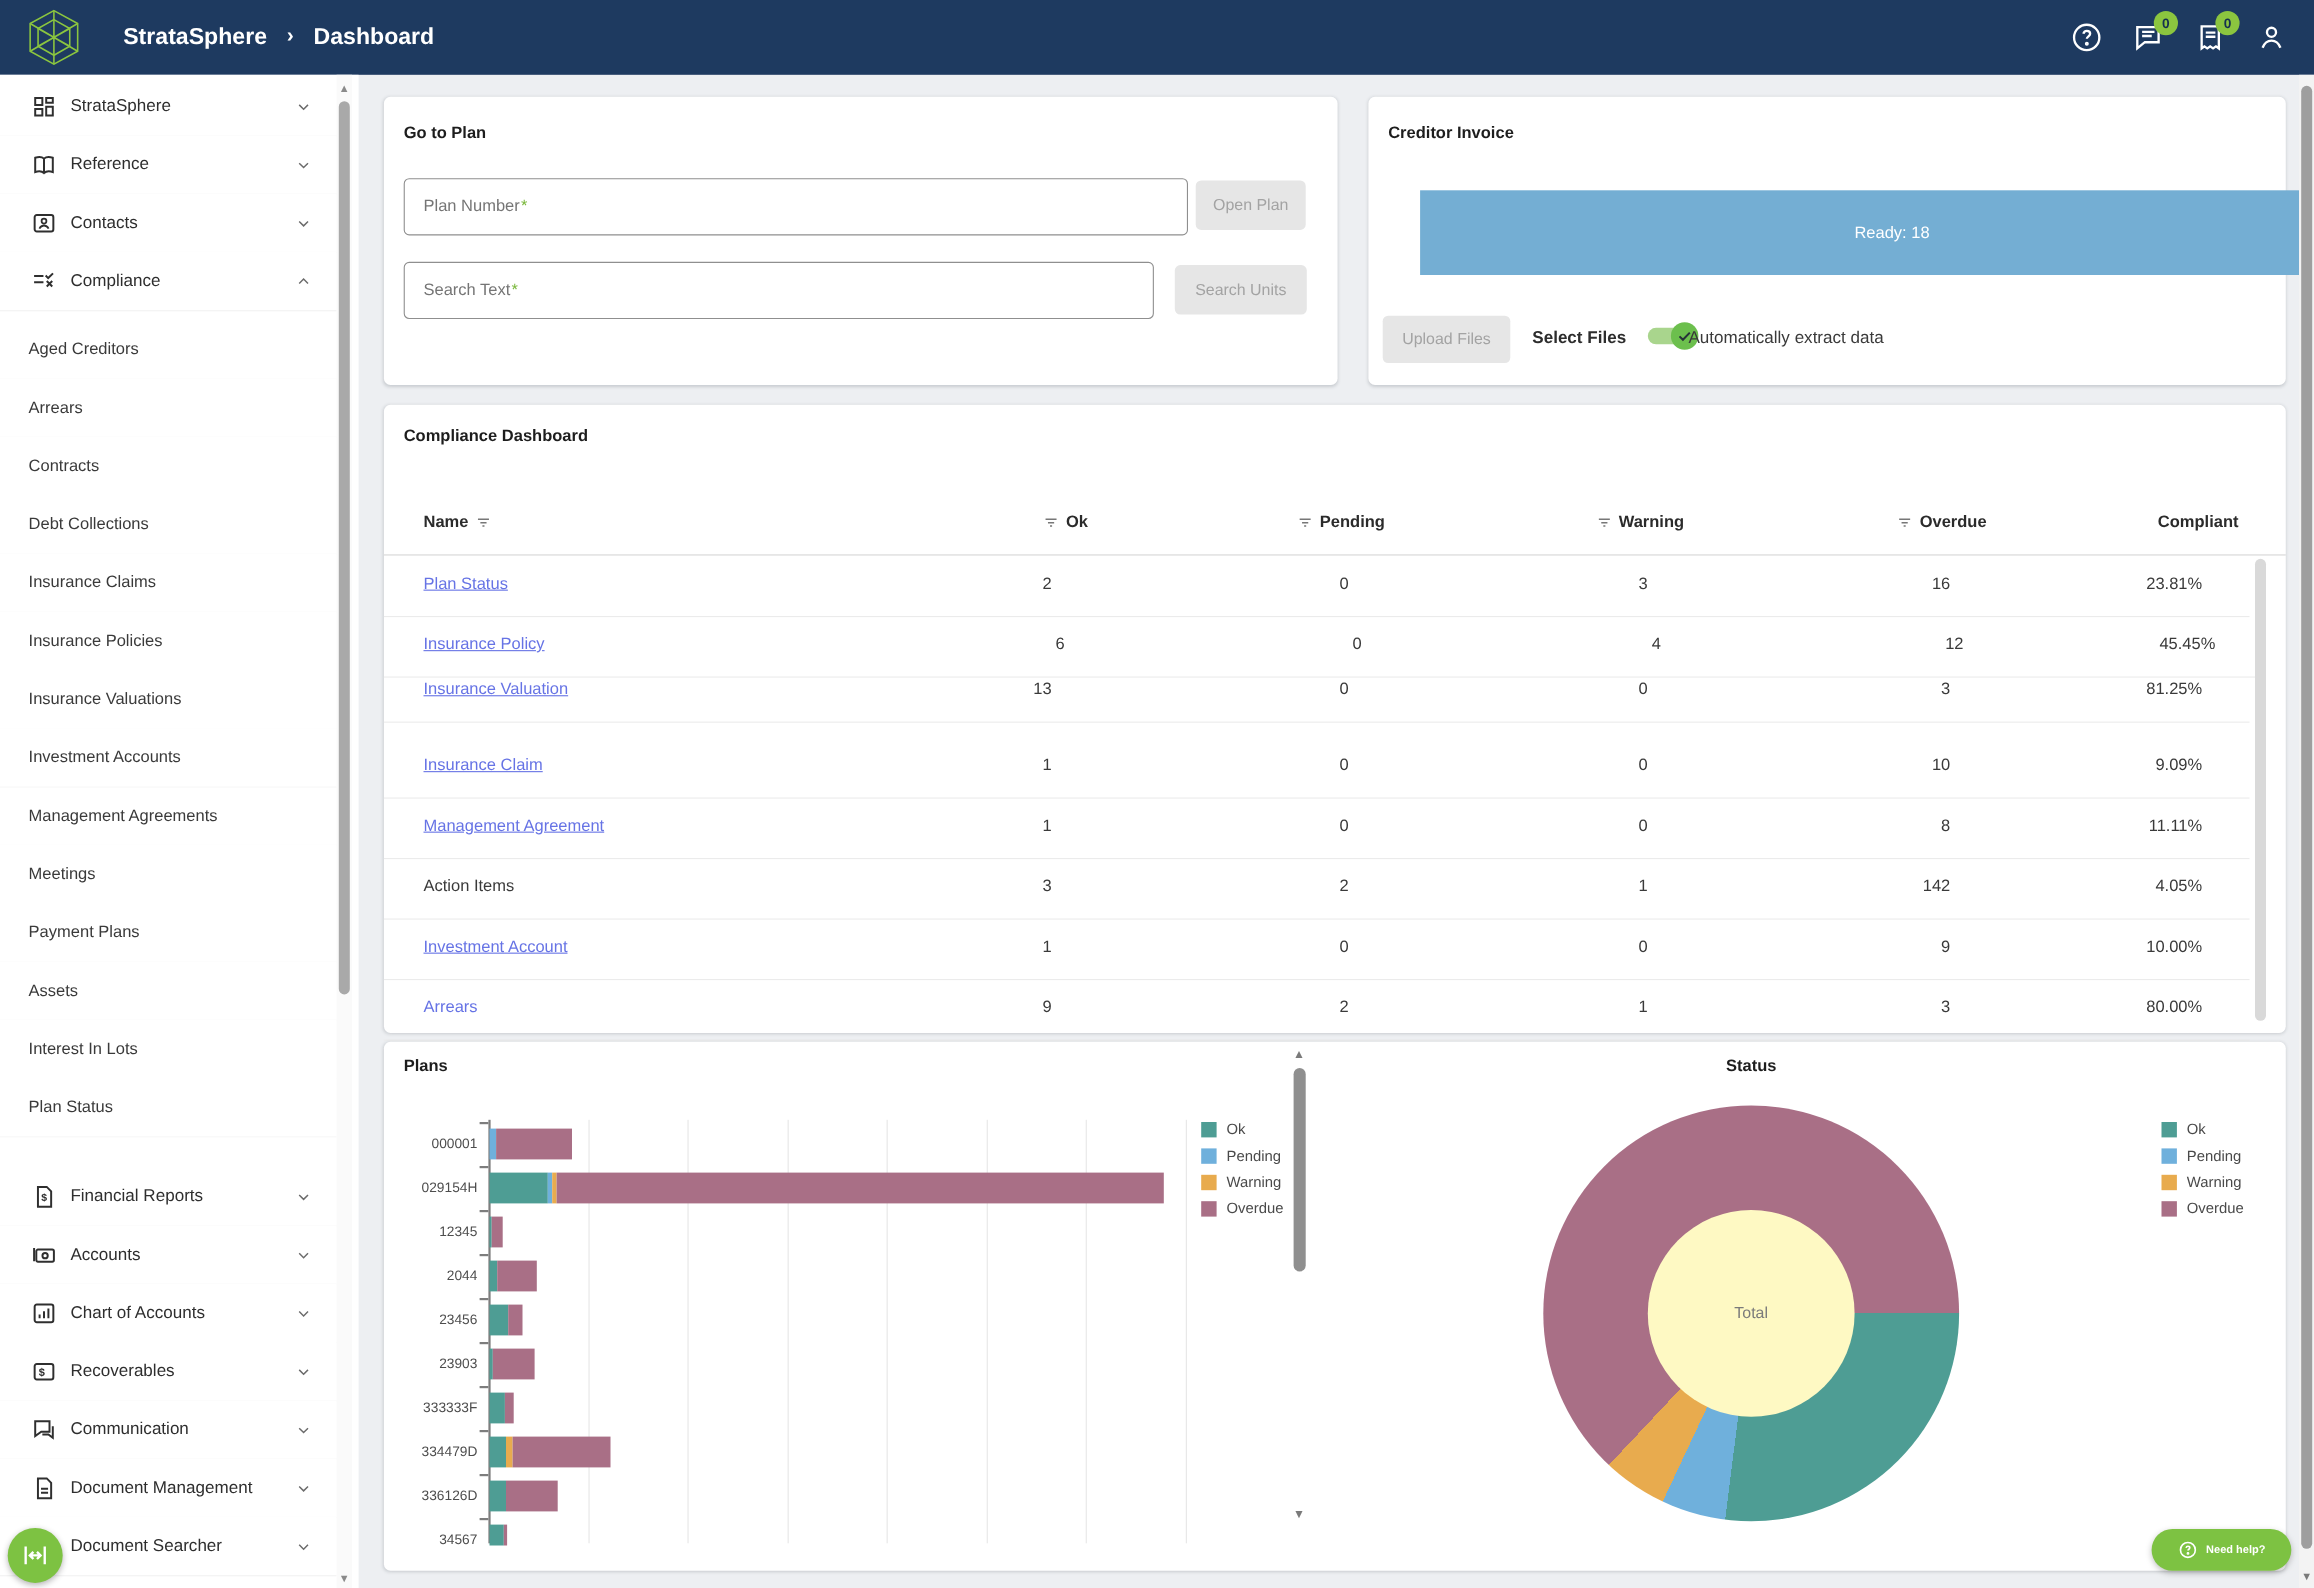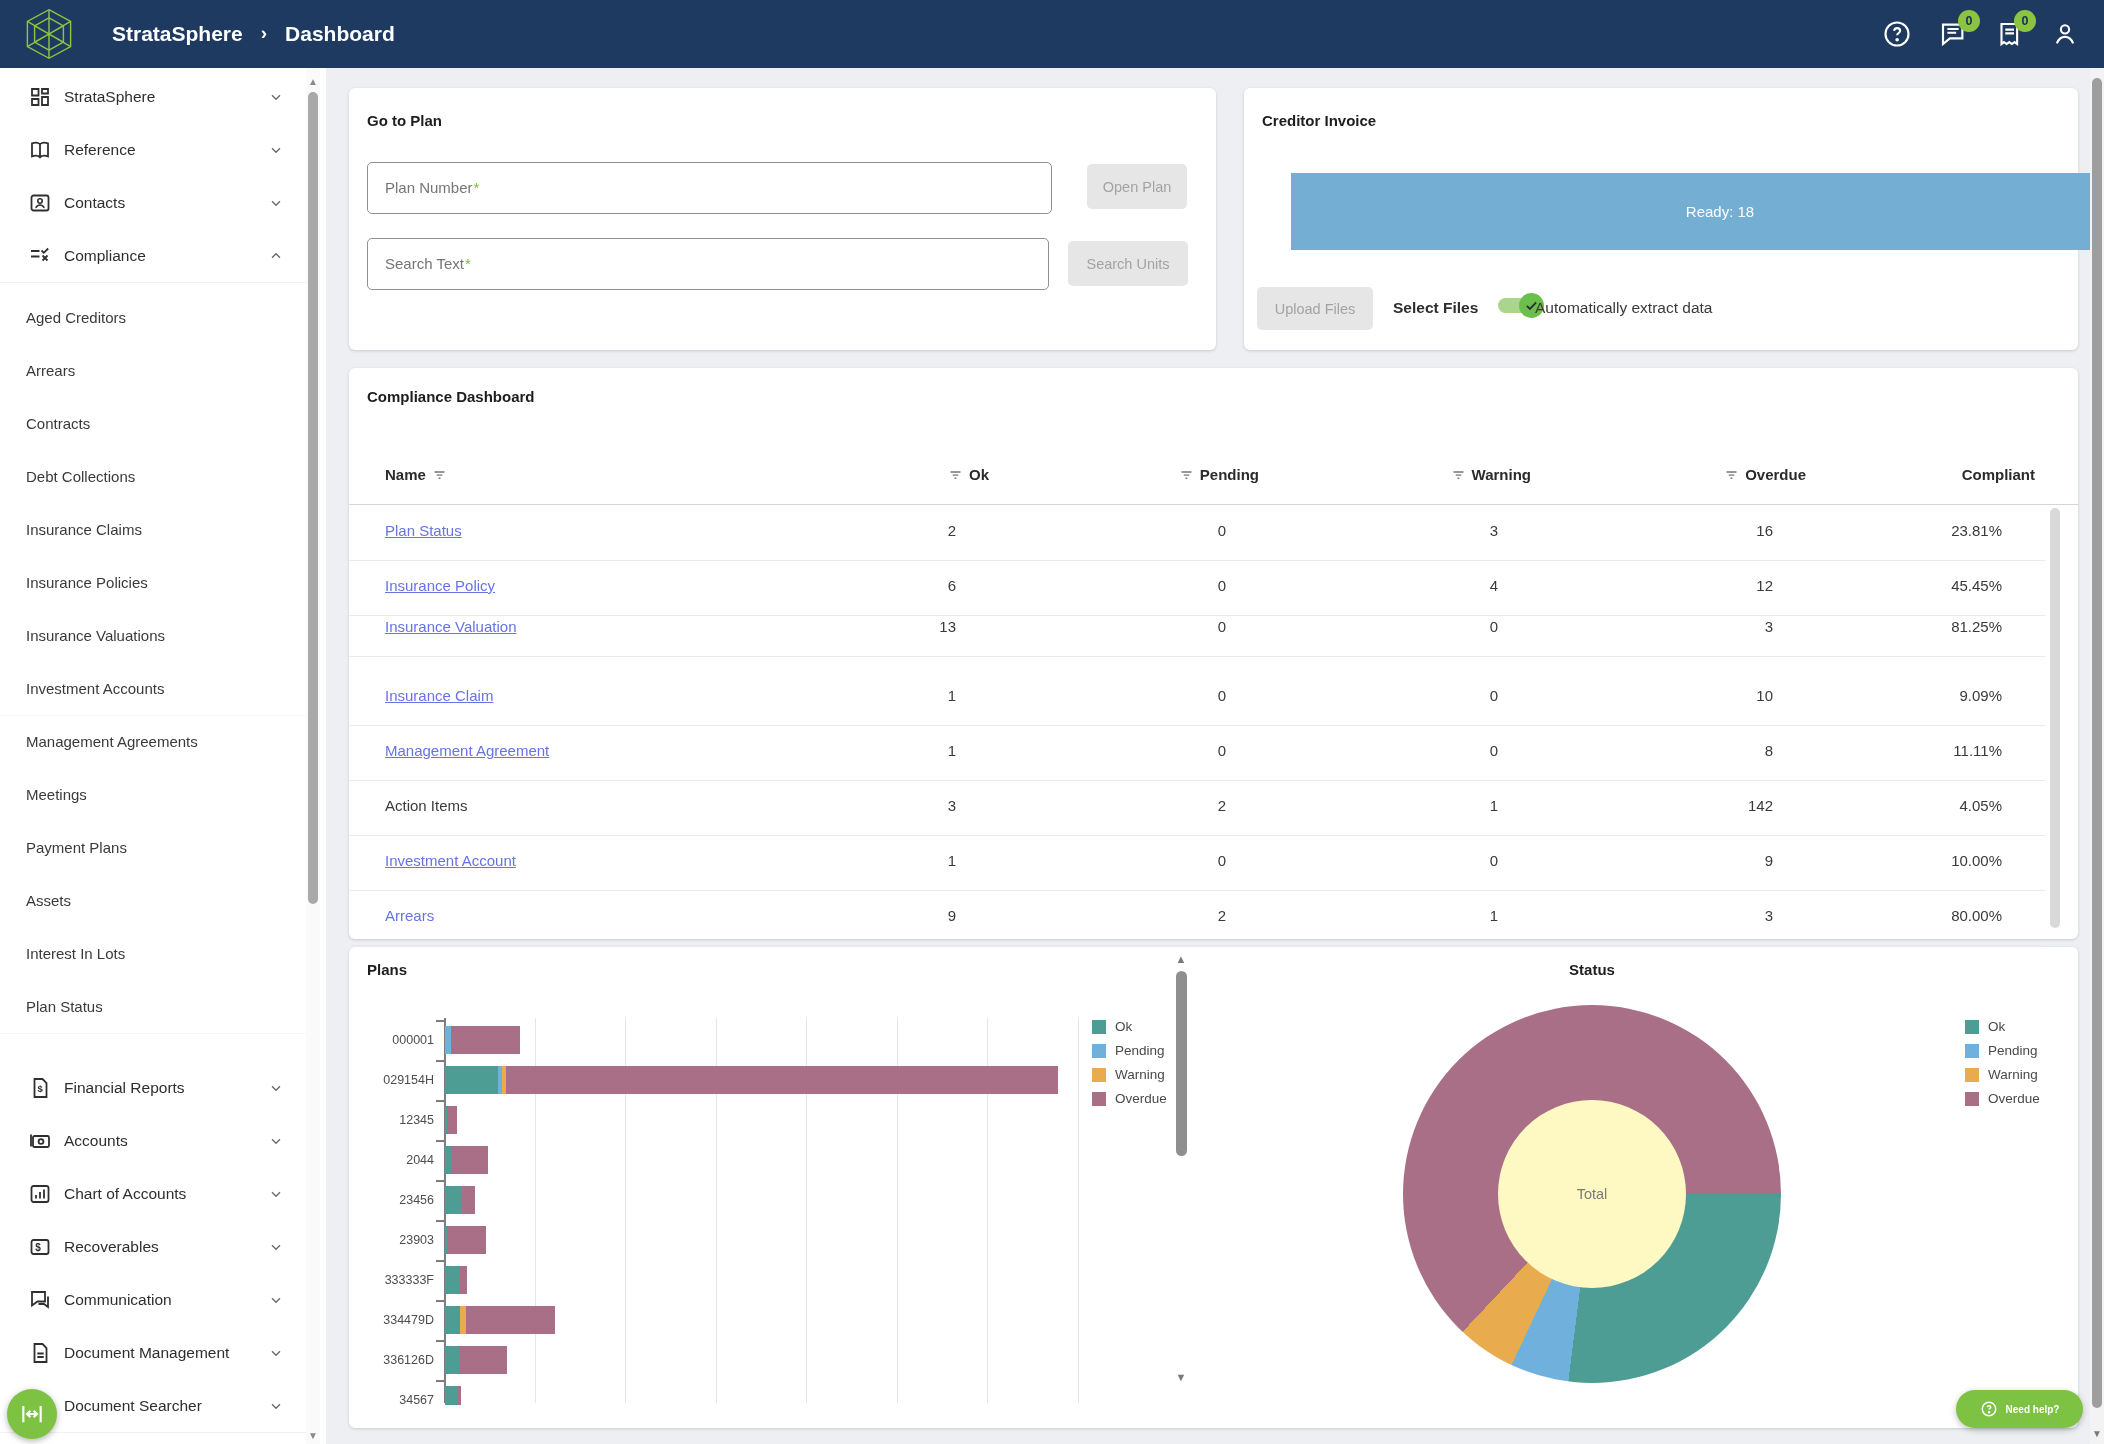--- a/index.html
+++ b/index.html
@@ -303,21 +303,21 @@
           </svg></span>
       </div>
     </div>
   <div class="sb-track"></div>
   <div class="sb-arrow" style="top:74px;">▲</div>
   <div class="sb-thumb" style="top:92px;height:812px;"></div>
   <div class="sb-arrow" style="top:1428px;">▼</div>
 
   <div class="panel" style="left:349px;top:88px;width:867px;height:262px;">
     <div class="panel-title" style="left:18px;top:24px;">Go to Plan</div>
-    <div class="field" style="left:18px;top:74px;width:683px;">
+    <div class="field" style="left:18px;top:74px;width:683px;padding-left:28px;">
       <input type="text" style="">
       <span class="ph"><span>Plan Number</span><span class="req">*</span></span>
     </div>
     <button class="btn-disabled" style="left:738px;top:76px;width:100px;height:45px;">Open Plan</button>
     <div class="field" style="left:18px;top:150px;width:680px;">
       <input type="text" style="">
       <span class="ph"><span>Search Text</span><span class="req">*</span></span>
     </div>
     <button class="btn-disabled" style="left:719px;top:153px;width:120px;height:45px;">Search Units</button>
   </div>
@@ -389,21 +389,21 @@
       </div>
     <div class="abs" id="table-body" style="left:0;top:137px;width:1729px;height:434px;">
         <div class="trow" style="top: 0px;">
           <a class="row-link tname">Plan Status</a>
           <span class="tnum" style="right: 1089px;">2</span>
           <span class="tnum" style="right: 819px;">0</span>
           <span class="tnum" style="right: 547px;">3</span>
           <span class="tnum" style="right: 272px;">16</span>
           <span class="tnum" style="right: 43px;">23.81%</span>
         </div>
-        <div class="trow" style="top: 55px;">
+        <div class="trow" style="top: 55px; padding-left: 12px;">
           <a class="row-link tname">Insurance Policy</a>
           <span class="tnum" style="right: 1089px;">6</span>
           <span class="tnum" style="right: 819px;">0</span>
           <span class="tnum" style="right: 547px;">4</span>
           <span class="tnum" style="right: 272px;">12</span>
           <span class="tnum" style="right: 43px;">45.45%</span>
         </div>
         <div class="trow" style="top: 96px;">
           <a class="row-link tname">Insurance Valuation</a>
           <span class="tnum" style="right: 1089px;">13</span>

